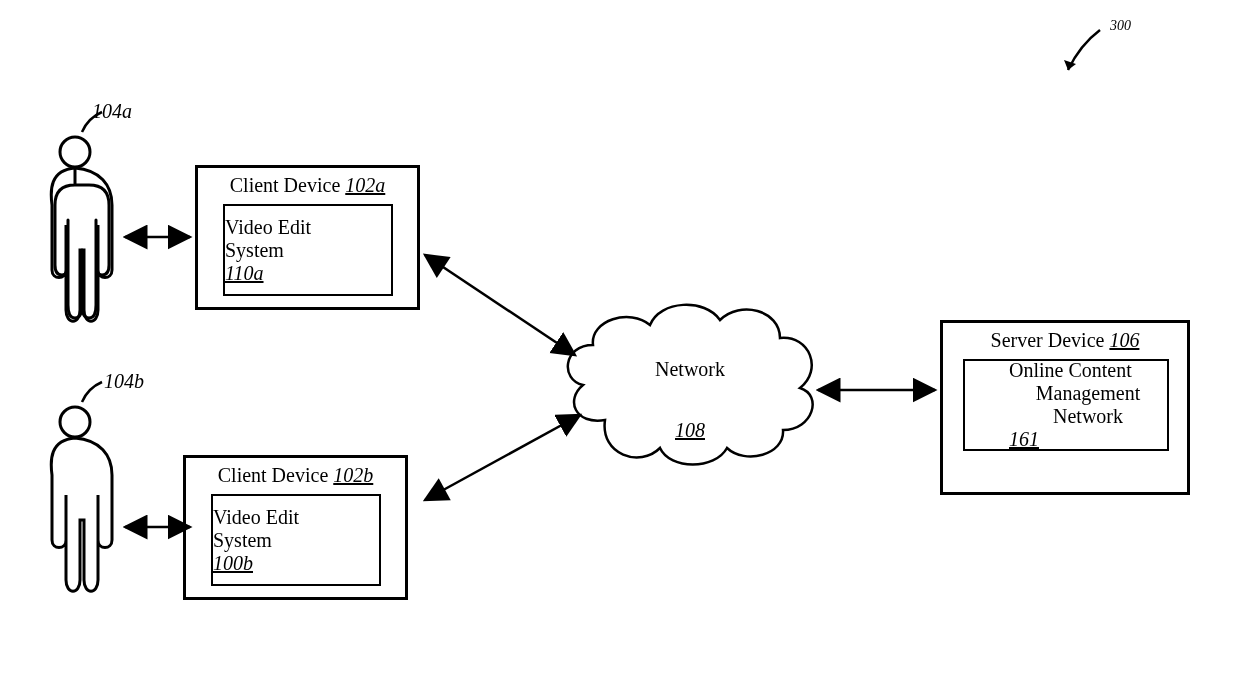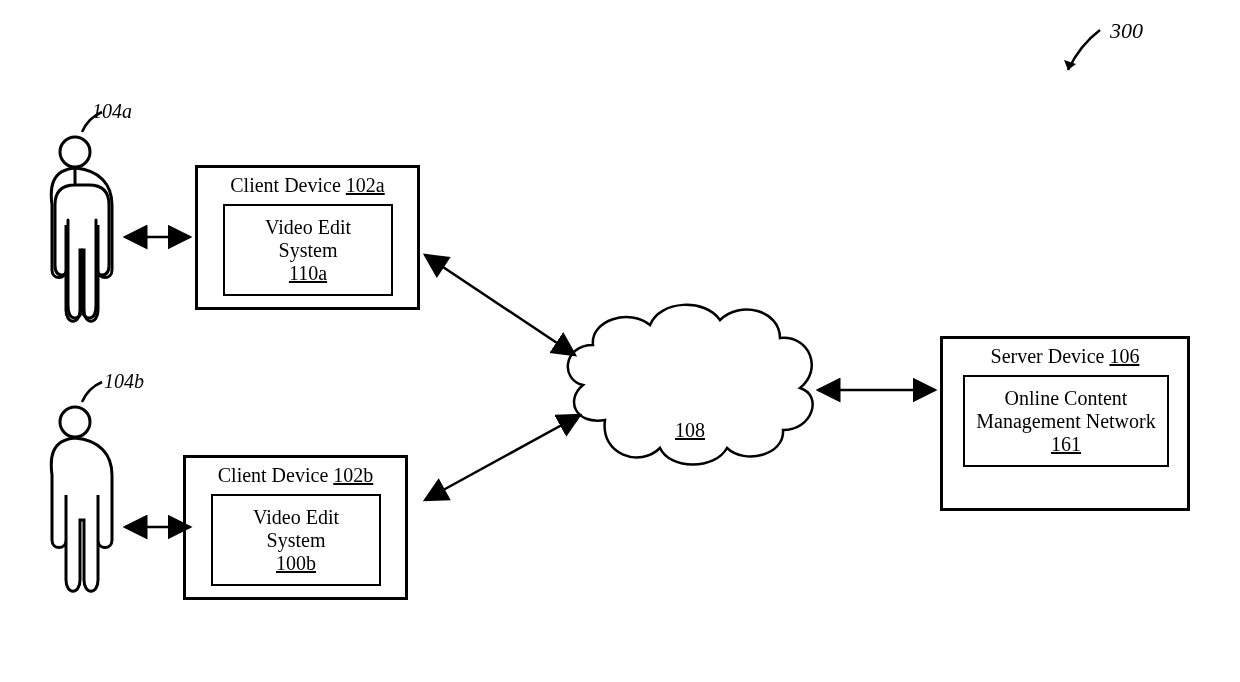--- a/index.html
+++ b/index.html
@@ -24,50 +24,50 @@
   }
   .inner-box {
     position: absolute;
     border: 2px solid #000;
     background: #fff;
     box-sizing: border-box;
     text-align: center;
     display: flex;
     flex-direction: column;
     justify-content: center;
-    align-items: center;
+    align-items: flex-start;
     line-height: 1.15;
   }
   .title-line {
     position: absolute;
     width: 100%;
     text-align: center;
     top: 6px;
   }
-  .u { text-decoration: underline; }
+  .u { text-decoration: underline; font-style: italic; }
   .ref { font-style: italic; }
   svg.arrows { position: absolute; left:0; top:0; width:1240px; height:682px; pointer-events:none; }
   svg.arrows line { stroke:#000; stroke-width:2.5; }
   .callout {
     position: absolute;
     font-style: italic;
   }
 </style>
 </head>
 <body>
 
 <div class="stage">
 
   <div class="callout" style="left:1060px; top:20px;">
     <svg width="50" height="60">
       <path d="M40 10 Q 20 25 8 50" stroke="#000" stroke-width="2.5" fill="none"></path>
       <polygon points="8,50 4,40 16,44" fill="#000"></polygon>
     </svg>
   </div>
-  <div class="callout ref" style="left:1110px; top:18px; font-size:22px;">300</div>
+  <div class="callout ref" style="left:1110px; top:18px; font-size:14px;">300</div>
 
   <div style="position:absolute; left:30px; top:130px;">
     <svg width="90" height="210" viewBox="0 0 90 210">
       <circle cx="45" cy="22" r="15" fill="none" stroke="#000" stroke-width="3"></circle>
       <path d="M45 38 L45 55 Q25 55 25 75 L25 135 Q25 145 32 145 Q38 145 38 135 L38 90 L38 175 Q38 188 45 188 Q52 188 52 175 L52 120 L52 175 Q52 188 59 188 Q66 188 66 175 L66 90 L66 135 Q66 145 72 145 Q79 145 79 135 L79 75 Q79 55 59 55 L45 55" fill="none" stroke="#000" stroke-width="3" stroke-linejoin="round"></path>
 
       <path d="M45 38 C 20 40 20 60 22 75 L22 140 C 22 150 36 150 36 140 L36 95 L36 180 C 36 195 50 195 50 180 L50 120 L54 120 L54 180 C 54 195 68 195 68 180 L68 95 L68 140 C 68 150 82 150 82 140 L82 75 C 82 55 70 40 45 38 Z" fill="none" stroke="#000" stroke-width="3"></path>
     </svg>
   </div>
 
@@ -121,28 +121,29 @@
                C 5 90, 8 55, 38 55
                C 35 30, 75 18, 95 35
                C 105 10, 150 8, 165 30
                C 185 10, 225 20, 225 48
                C 255 45, 268 80, 245 98
                C 268 105, 258 140, 228 140
                C 230 165, 190 175, 172 158
                C 160 180, 115 180, 105 158
                C 85 178, 45 165, 50 130 Z" fill="#fff" stroke="#000" stroke-width="2.5"></path>
     </svg>
+    <div style="position:absolute; left:0; top:68px; width:270px; text-align:center;">Network</div>
     <div class="u" style="position:absolute; left:0; top:94px; width:270px; text-align:center;margin-top:35px;">108</div>
   </div>
 
-  <div class="box" style="left:940px; top:320px; width:250px; height:175px;margin-top:16px;">
+  <div class="box" style="left:940px; top:320px; width:250px; height:175px;">
     <div class="title-line">
       <span>Server Device </span><span class="u">106</span>
     </div>
-    <div class="inner-box" style="left:20px; top:36px; width:206px; height:92px;">
+    <div class="inner-box" style="left:20px; top:36px; width:206px; height:92px;padding-left:44px;">
       <div>Online Content</div>
       <div>Management Network</div>
       <div class="u">161</div>
     </div>
   </div>
 
   <svg class="arrows">
     <defs>
       <marker id="ah" markerWidth="12" markerHeight="12" refX="9" refY="5" orient="auto">
         <path d="M0,0 L10,5 L0,10 Z" fill="#000"></path>

